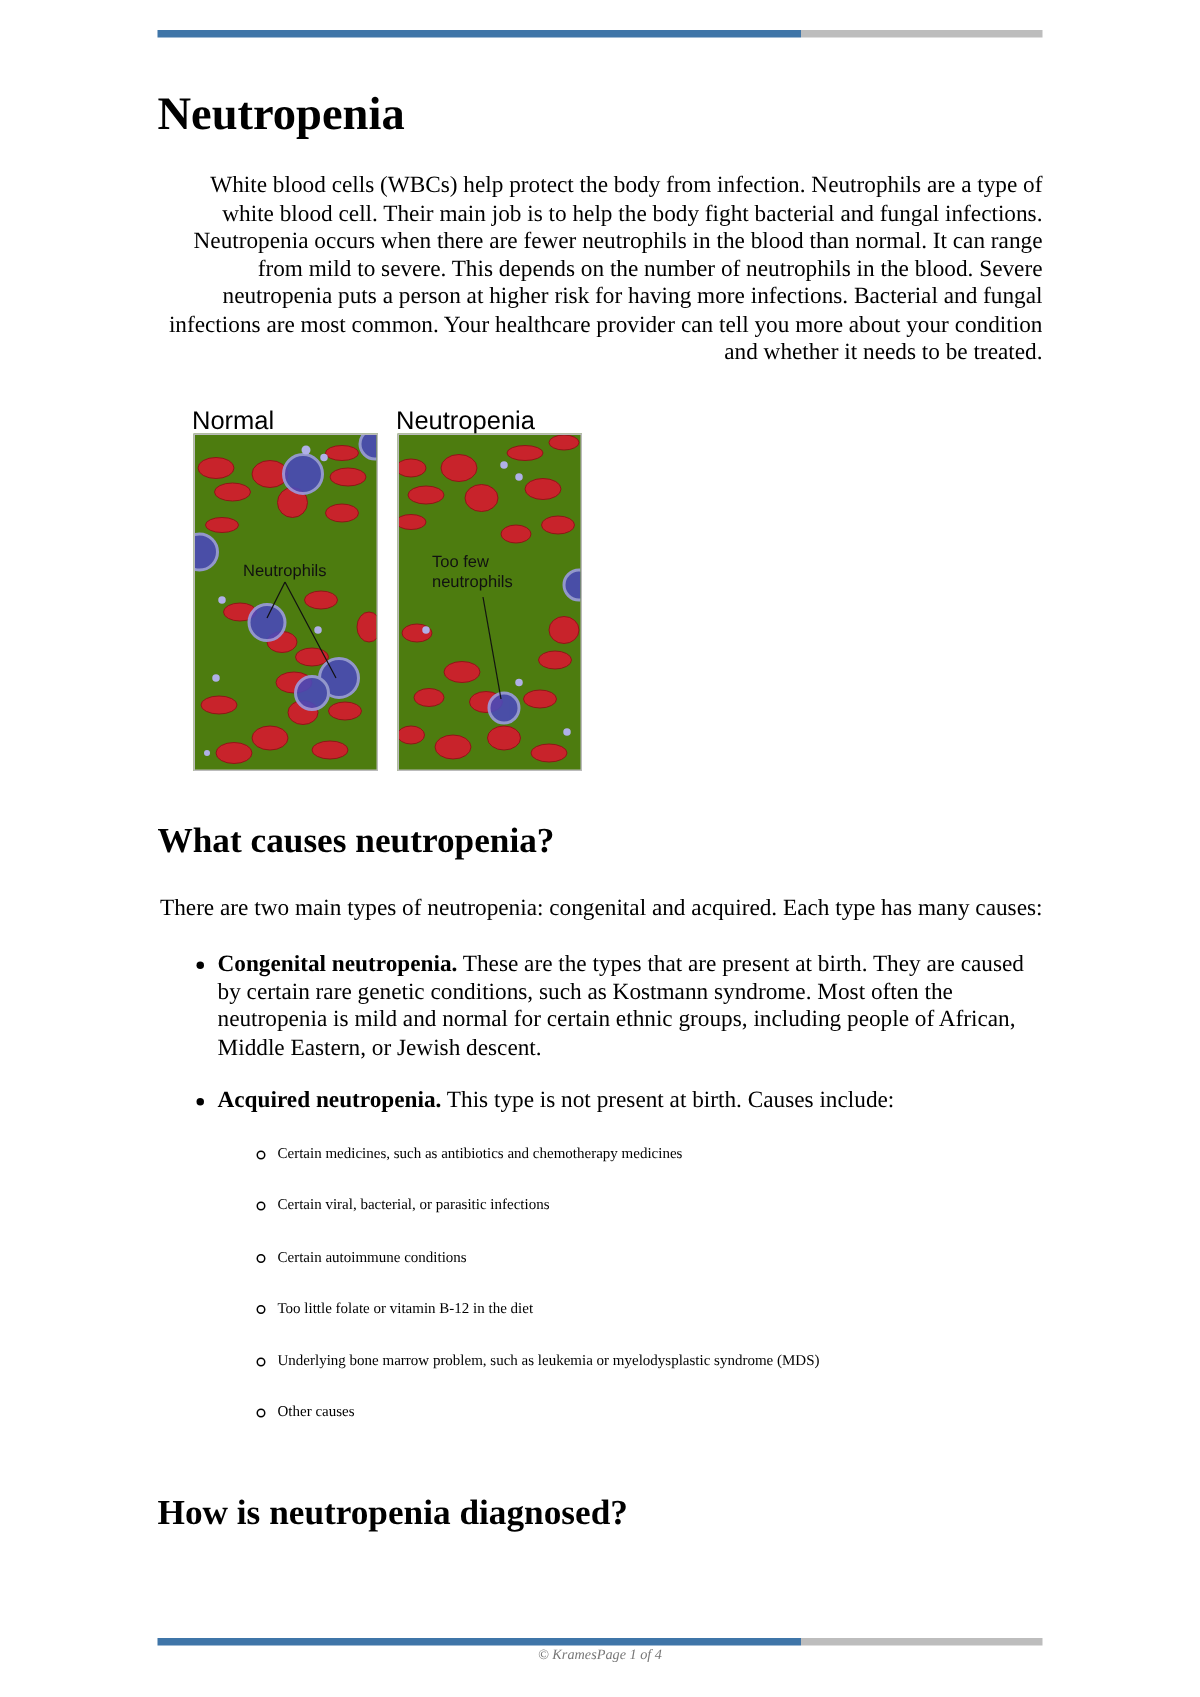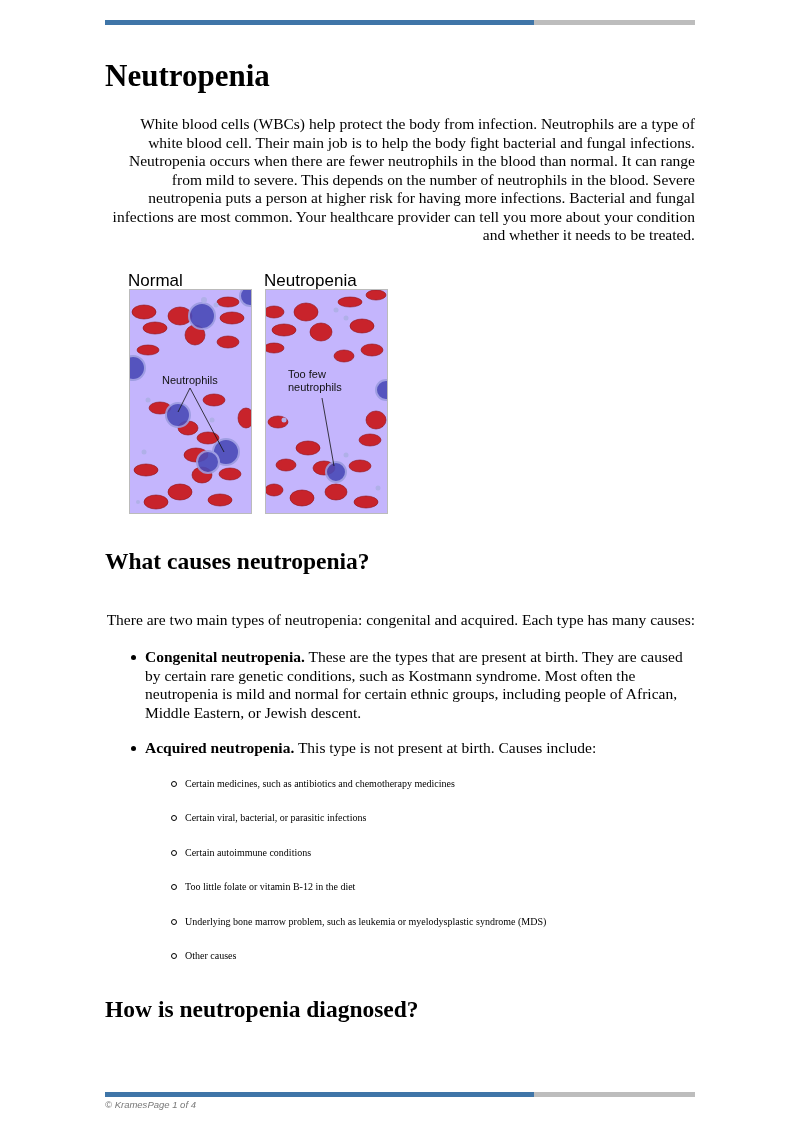--- a/index.html
+++ b/index.html
@@ -11,35 +11,35 @@
     .top-bar { top: 20px; }
     .bottom-bar { top: 1092px; }
     .content { position: absolute; left: 105px; top: 50px; width: 590px; }
     h1 { font-size: 31px; font-weight: bold; margin: 8px 0 0 0; line-height: 36px; }
     p { font-size: 15.5px; line-height: 18.5px; margin: 0; text-align: right; }
     .intro { margin-top: 21px; }
     .figure { position: relative; margin-top: 26px; height: 252px; width: 290px; }
     .panel-label { position: absolute; font-family: "Liberation Sans", "DejaVu Sans", sans-serif;
                    font-size: 17px; top: 0; }
     .panel { position: absolute; top: 18px; width: 121px; height: 223px; border: 1px solid #bbb;
-             background: #c4b5fd; overflow: hidden; }
+             background: #4d7c0f; overflow: hidden; }
     h2 { font-size: 23.5px; font-weight: bold; margin: 0; line-height: 28px; }
     .h2-causes { margin-top: 24px; }
-    .causes-intro { margin-top: 36px; }
+    .causes-intro { margin-top: 22px; }
     ul.main { list-style: none; margin: 19px 0 0 0; padding: 0 0 0 40px; }
     ul.main > li { position: relative; font-size: 15.5px; line-height: 18.5px; margin-bottom: 17px; }
     ul.main > li::before { content: ""; position: absolute; left: -14px; top: 7px; width: 5px; height: 5px;
                            border-radius: 50%; background: #000; }
     ul.sub { list-style: none; margin: 17px 0 0 0; padding: 0 0 0 40px; }
     ul.sub > li { position: relative; font-size: 10px; line-height: 18.5px; margin-bottom: 16px; }
     ul.sub > li::before { content: ""; position: absolute; left: -14px; top: 6px; width: 4px; height: 4px;
                           border-radius: 50%; border: 1.2px solid #000; }
     .h2-diag { position: absolute; left: 105px; top: 995px; }
-    .footer { position: absolute; top: 1099px; left: 105px; width: 590px; display: flex; justify-content: flex-start;
-              font-family: Liberation Sans, sans-serif; font-style: italic; font-size: 9.5px; color: #777; }
+    .footer { position: absolute; top: 1099px; left: 105px; width: 590px; display: flex; justify-content: center;
+              font-family: Liberation Serif, serif; font-style: italic; font-size: 9.5px; color: #777; }
   </style>
 </head>
 <body>
 
 <div class="bar top-bar">
   <div class="blue"></div>
   <div class="gray"></div>
 </div>
 
 <div class="content">

